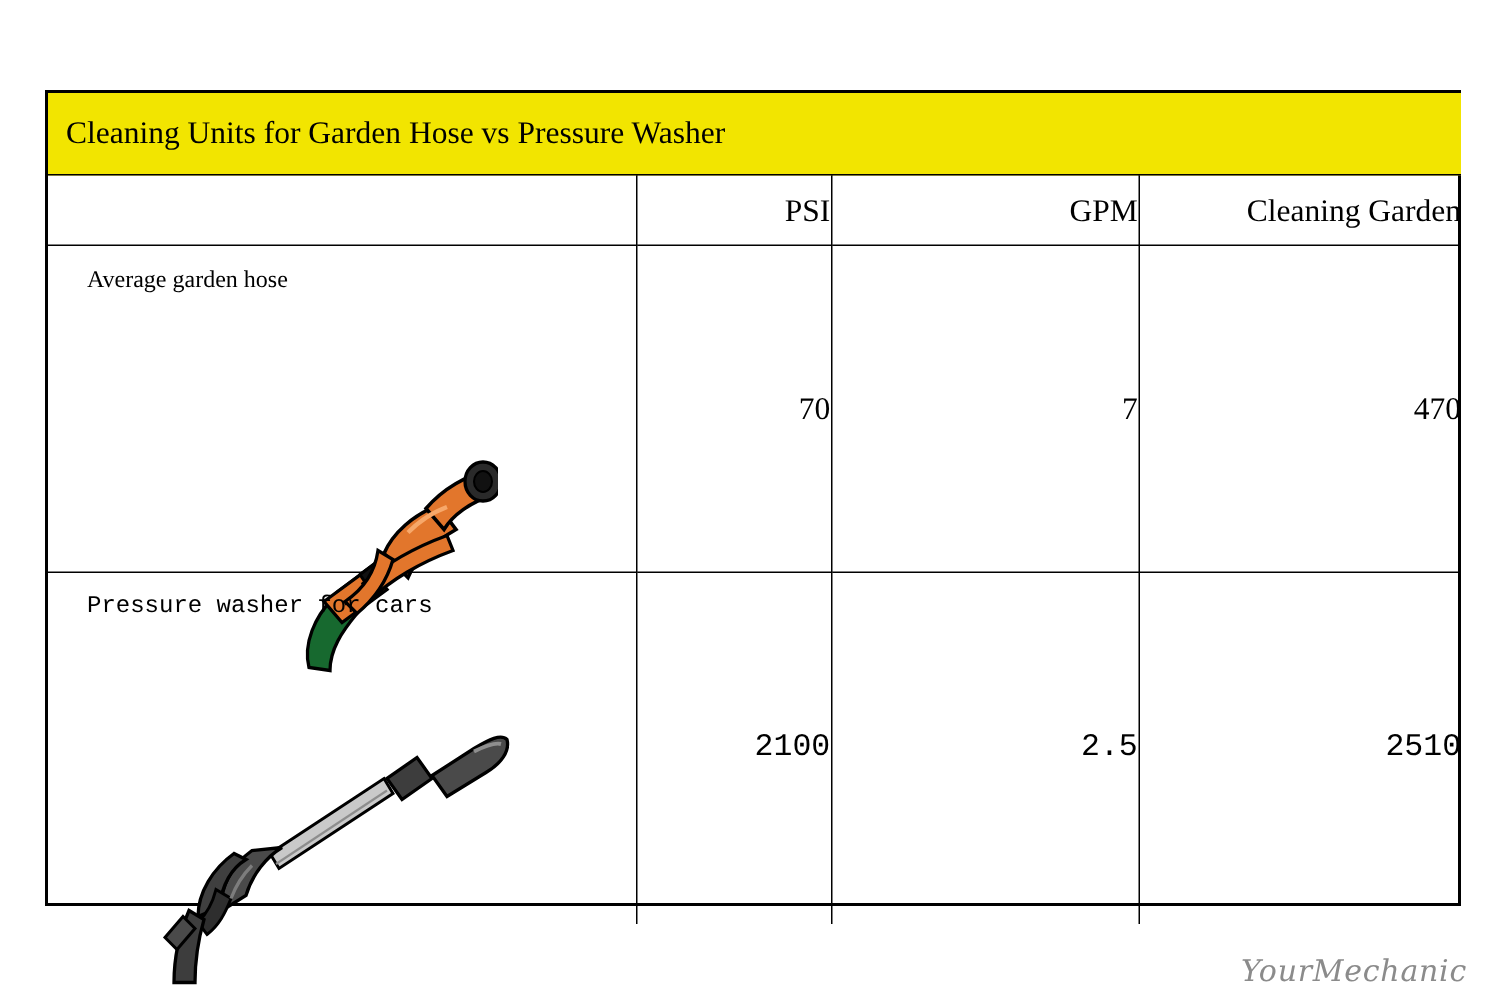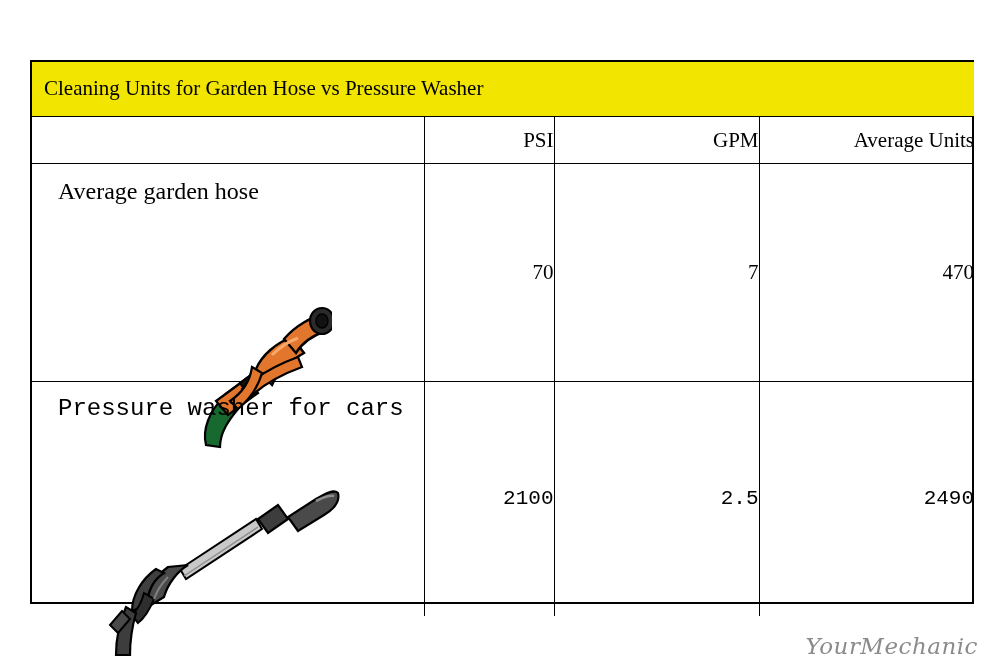--- a/index.html
+++ b/index.html
@@ -69,21 +69,21 @@
   
   .item-cell {
     text-align: left !important;
     vertical-align: top !important;
     position: relative;
     border-left: 0 !important;
   }
   .item-label {
     display: block;
     padding: 14px 0 0 26px;
-    font-size: 24px;
+    font-size: 16px;
     line-height: 1.1;
   }
   .val-cell {
     font-size: 21px;
   }
   .val-last {
     border-right: 0 !important;
   }
   .row-bottom-last td {
     border-bottom: 0 !important;
@@ -117,21 +117,21 @@
     height: 170px;
   }
 
   
   .watermark {
     position: absolute;
     right: 22px;
     bottom: 8px;
     font-family: "DejaVu Serif", serif;
     font-style: italic;
-    font-size: 23px;
+    font-size: 20px;
     color: #8b8b8b;
     letter-spacing: 0.5px;
     white-space: nowrap;
   }
 </style>
 </head>
 <body>
 
 <div class="sheet">
   <table class="cu-table">
@@ -143,21 +143,21 @@
     </colgroup>
     <tbody>
       <tr class="row-title">
         <td class="title-cell" colspan="4">Cleaning Units for Garden Hose vs Pressure Washer</td>
       </tr>
 
       <tr class="row-header">
         <td class="hdr-blank hdr-cell"></td>
         <td class="hdr-cell">PSI</td>
         <td class="hdr-cell">GPM</td>
-        <td class="hdr-cell hdr-last">Average Units</td>
+        <td class="hdr-cell hdr-last">Cleaning Garden</td>
       </tr>
 
       <tr class="row-data-1">
         <td class="item-cell">
           <span class="item-label">Average garden hose</span>
           <div class="art art-hose">
             <svg width="160" height="180" viewBox="0 0 160 180" xmlns="http://www.w3.org/2000/svg">
 
               <path d="M34 176 C30 160 38 142 50 130 L66 140 C56 152 48 164 48 178 Z" fill="#17692f" stroke="#000" stroke-width="2.2"></path>
 
@@ -209,19 +209,19 @@
 
               <path d="M28 132 L16 146 L8 138 L20 124 Z" fill="#4a4a4a" stroke="#000" stroke-width="2"></path>
 
               <path d="M214 14 C222 10 228 8 232 9" stroke="#8e8e8e" stroke-width="2.6" fill="none"></path>
               <path d="M66 90 C60 96 55 104 52 112" stroke="#7d7d7d" stroke-width="2.2" fill="none"></path>
             </svg>
           </div>
         </td>
         <td class="val-cell">2100</td>
         <td class="val-cell">2.5</td>
-        <td class="val-cell val-last">2490</td>
+        <td class="val-cell val-last">2510</td>
       </tr>
     </tbody>
   </table>
 </div>
 
 <div class="watermark">YourMechanic</div>
 
 </body></html>

